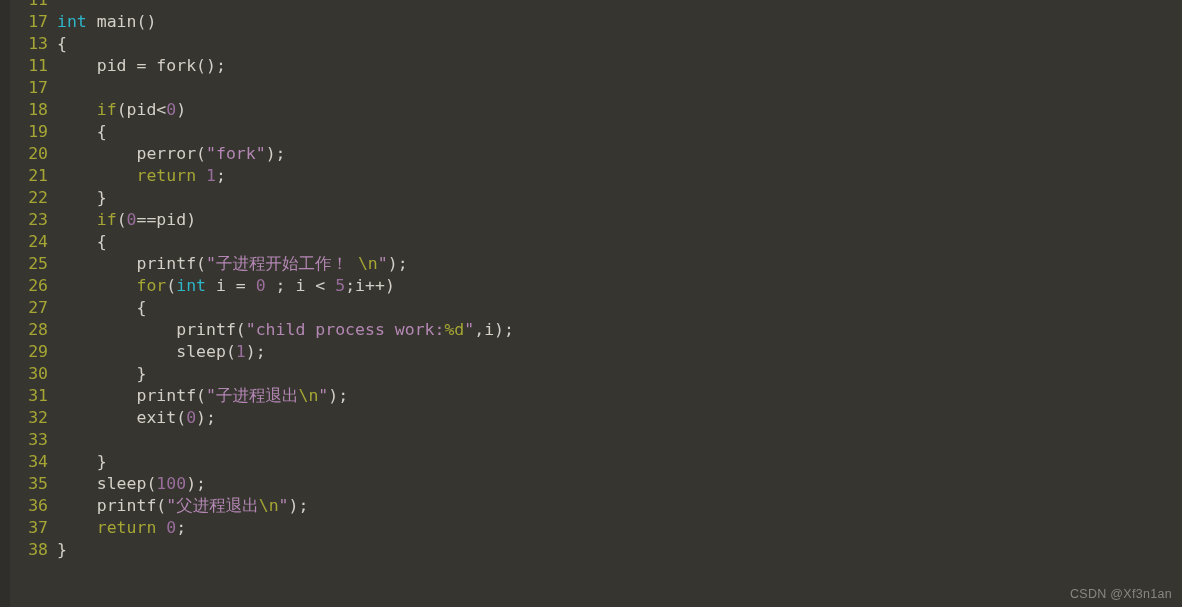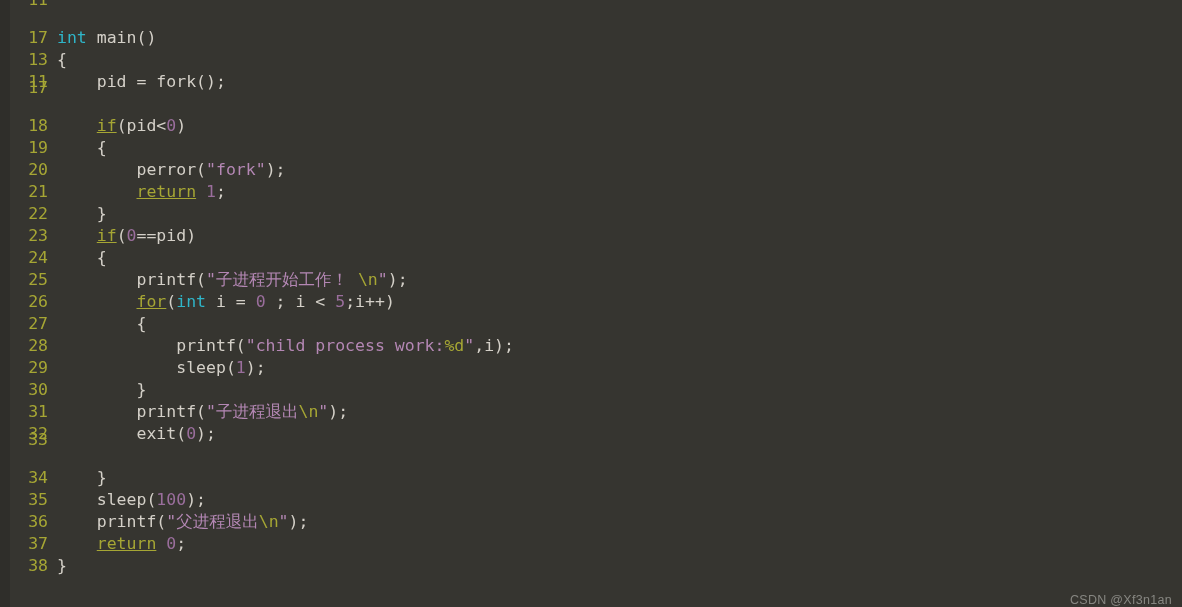--- a/index.html
+++ b/index.html
@@ -57,35 +57,34 @@
     font-size: 16.5px;
     letter-spacing: 0px;
   }
 
   .src {
     display: inline-block;
     padding-left: 9px;
     font-size: 16.5px;
     color: #d4d0c8;
     white-space: pre;
-    margin-top: 16px;
   }
 
   
-  .kw   { color: #a6a634; text-decoration: underline; }   
+  .kw   { color: #a6a634; }   
   .typ  { color: #2fb5c8; }   
   .num  { color: #9a6e9c; }   
   .str  { color: #b487b4; }   
   .esc  { color: #a6a634; }   
   .pln  { color: #d4d0c8; }   
 
   .watermark {
     position: absolute;
     right: 10px;
-    bottom: 0;
+    bottom: 6px;
     color: #8b8b86;
     font-family: "Liberation Sans", sans-serif;
     font-size: 12.5px;
     letter-spacing: 0.3px;
     opacity: 0.95;
     pointer-events: none;
     margin-left: 25px;
   }
 </style>
 </head>

